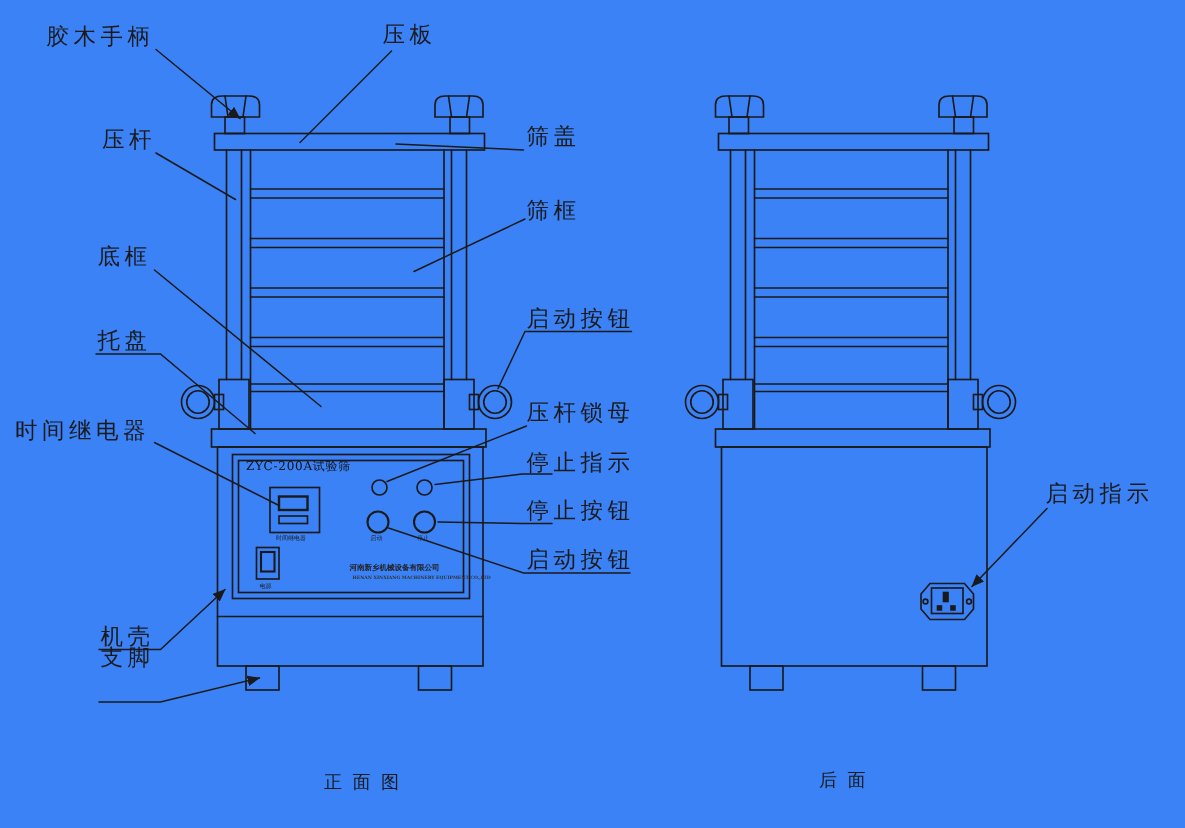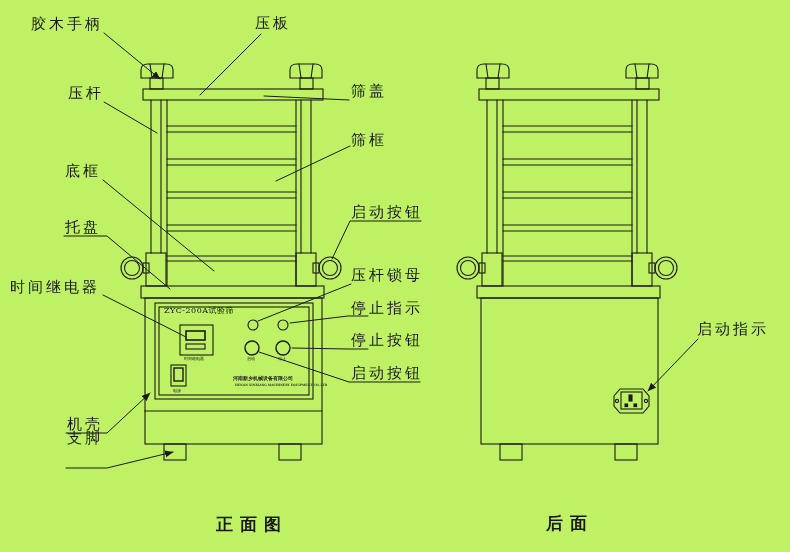--- a/index.html
+++ b/index.html
@@ -1,26 +1,26 @@
 <!DOCTYPE html>
 <html><head>
 <meta charset="utf-8">
 <style>
   html,body{margin:0;padding:0;background:#fff;}
   #stage{
-    position:relative;width:790px;height:552px;background:#bef264;overflow:hidden;
+    position:relative;width:790px;height:552px;background:#3b82f6;overflow:hidden;
     font-family:"DejaVu Serif","Liberation Serif",serif;color:#1a1a1a;
   }
   #drawing{position:absolute;left:0;top:0;}
   .lbl{
     position:absolute;font-size:15px;letter-spacing:3px;white-space:nowrap;
     color:#1a1a1a;line-height:1.1;
   }
   .cap{
-    position:absolute;font-size:17px;letter-spacing:7px;white-space:nowrap;color:#1a1a1a;font-weight:bold;
+    position:absolute;font-size:12px;letter-spacing:7px;white-space:nowrap;color:#1a1a1a;
   }
   .tiny{
     position:absolute;white-space:nowrap;color:#222;letter-spacing:0;
   }
   .panel-title{position:absolute;font-size:8px;font-weight:normal;letter-spacing:.5px;color:#111;white-space:nowrap;}
   .t4{font-size:4px;}
   .t5{font-size:5px;font-weight:bold;}
   .t3{font-size:3px;font-weight:bold;color:#333;}
 </style>
 </head>

